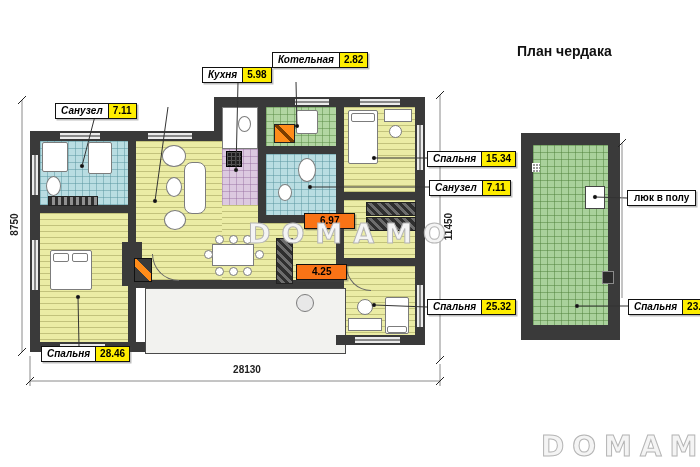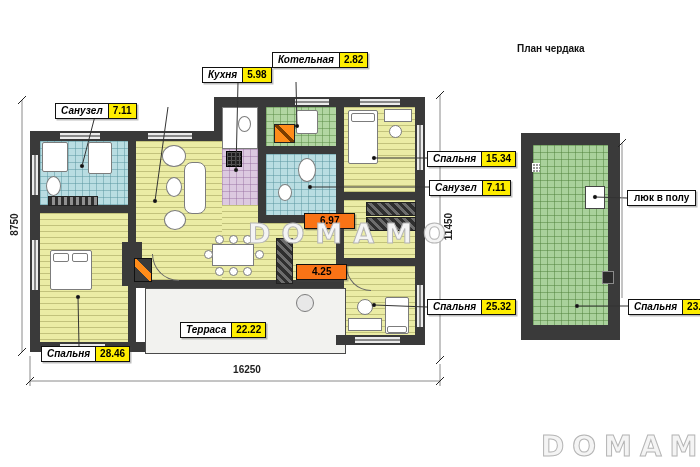--- a/index.html
+++ b/index.html
@@ -65,21 +65,21 @@
   .dimtext { position:absolute; font-weight:bold; font-size:10px; color:#222; text-align:center; z-index:25; }
   .wm { position:absolute; font-weight:bold; color:#f4f4f4; -webkit-text-stroke:1px #b5b5b5;
     z-index:40; white-space:nowrap; }
   svg.lines { position:absolute; left:0; top:0; z-index:20; pointer-events:none; }
 </style>
 </head>
 <body>
 
 <div class="canvas">
 
-  <div class="title" style="left:517px; top:43px; font-size:10px;">План чердака</div>
+  <div class="title" style="left:517px; top:43px; font-size:14px;">План чердака</div>
 
   <div class="floor tile-blue" style="left:40px;  top:141px; width:88px;  height:64px;"></div>
   <div class="floor floor-wood" style="left:136px; top:141px; width:86px;  height:139px;"></div>
   <div class="floor floor-wood" style="left:222px; top:205px; width:52px;  height:75px;"></div>
   <div class="floor tile-purple" style="left:222px; top:149px; width:36px; height:56px;"></div>
   <div class="furn" style="left:222px; top:107px; width:36px; height:42px; border-radius:0;"></div>
   <div class="floor tile-green" style="left:266px; top:107px; width:70px;  height:39px;"></div>
   <div class="floor tile-blue" style="left:266px; top:154px; width:70px;  height:61px;"></div>
   <div class="floor floor-wood" style="left:274px; top:223px; width:62px;  height:57px;"></div>
   <div class="floor floor-wood" style="left:344px; top:107px; width:71px;  height:85px;"></div>
@@ -206,35 +206,31 @@
     <span class="pl-solo">4.25</span>
   </div>
   <div class="plabel" style="left:427px; top:299px;">
     <span class="pl-name">Спальня</span>
     <span class="pl-area">25.32</span>
   </div>
   <div class="plabel" style="left:41px; top:346px;">
     <span class="pl-name">Спальня</span>
     <span class="pl-area">28.46</span>
   </div>
-  <div class="plabel" style="left:180px; top:322px;">
-    <span class="pl-name">Терраса</span>
-    <span class="pl-area">22.22</span>
-  </div>
   <div class="plabel" style="left:627px; top:190px;">
     <span class="pl-white">люк в полу</span>
   </div>
   <div class="plabel" style="left:628px; top:299px;">
     <span class="pl-name">Спальня</span>
     <span class="pl-area">23.83</span>
   </div>
 
   <div class="dimtext" style="left:-14px; top:219px; width:56px; transform:rotate(-90deg);">8750</div>
   <div class="dimtext" style="left:420px; top:221px; width:56px; transform:rotate(-90deg);">11450</div>
-  <div class="dimtext" style="left:217px; top:364px; width:60px;">16250</div>
+  <div class="dimtext" style="left:217px; top:364px; width:60px;">28130</div>
 
   <svg class="lines" width="700" height="467">
     <g stroke="#333" stroke-width="1" fill="#111">
       <line x1="95" y1="116" x2="82" y2="166"></line>
         <circle cx="82" cy="166" r="1.7"></circle>
       <line x1="168" y1="107" x2="155" y2="201"></line>
         <circle cx="155" cy="201" r="1.7"></circle>
       <line x1="238" y1="82" x2="236" y2="170"></line>
         <circle cx="236" cy="170" r="1.7"></circle>
       <line x1="296" y1="82" x2="297" y2="126"></line>

